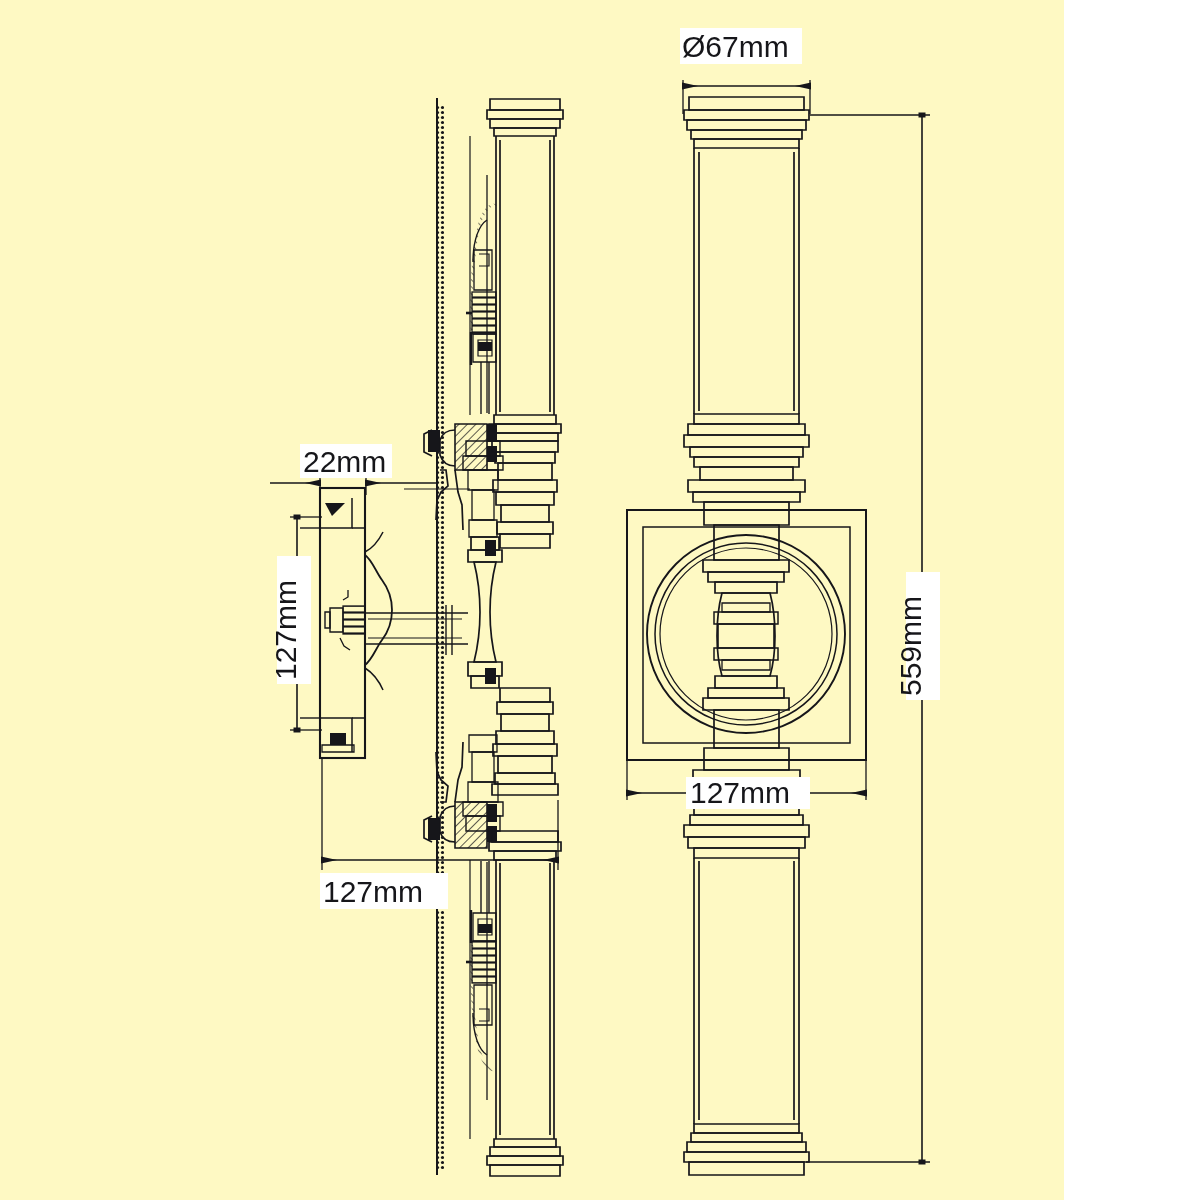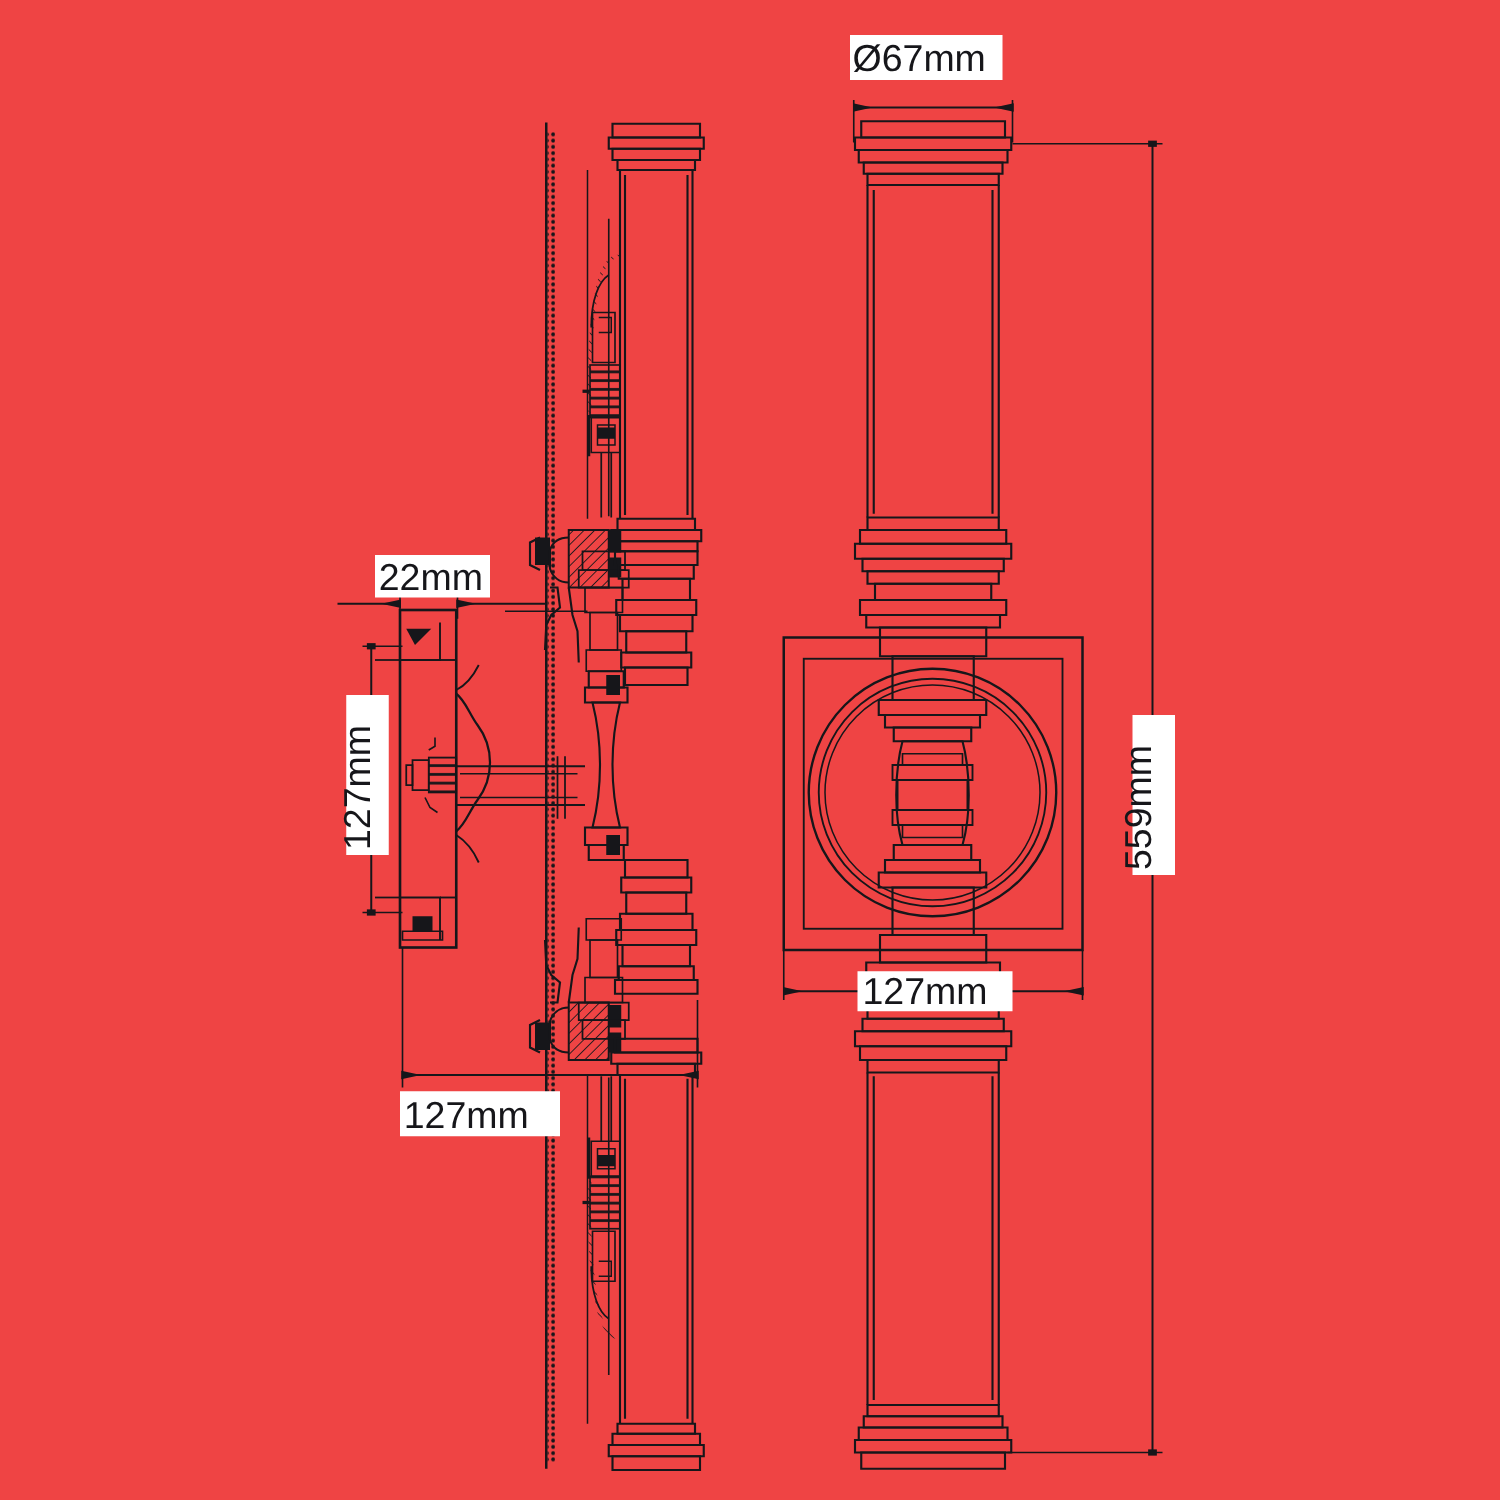--- a/index.html
+++ b/index.html
@@ -8,23 +8,23 @@
     background: #ffffff;
   }
   body {
     width: 1200px;
     height: 1200px;
     font-family: "Liberation Sans", sans-serif;
     overflow: hidden;
   }
   #drawing-root {
     position: relative;
-    width: 1200px;
+    width: 1064px;
     height: 1200px;
-    background: #ef4444;
+    background: #fef9c3;
   }
   svg.sheet {
     position: absolute;
     top: 0;
     left: 0;
     width: 1200px;
     height: 1200px;
   }
   .dim-text {
     font-family: "Liberation Sans", sans-serif;

